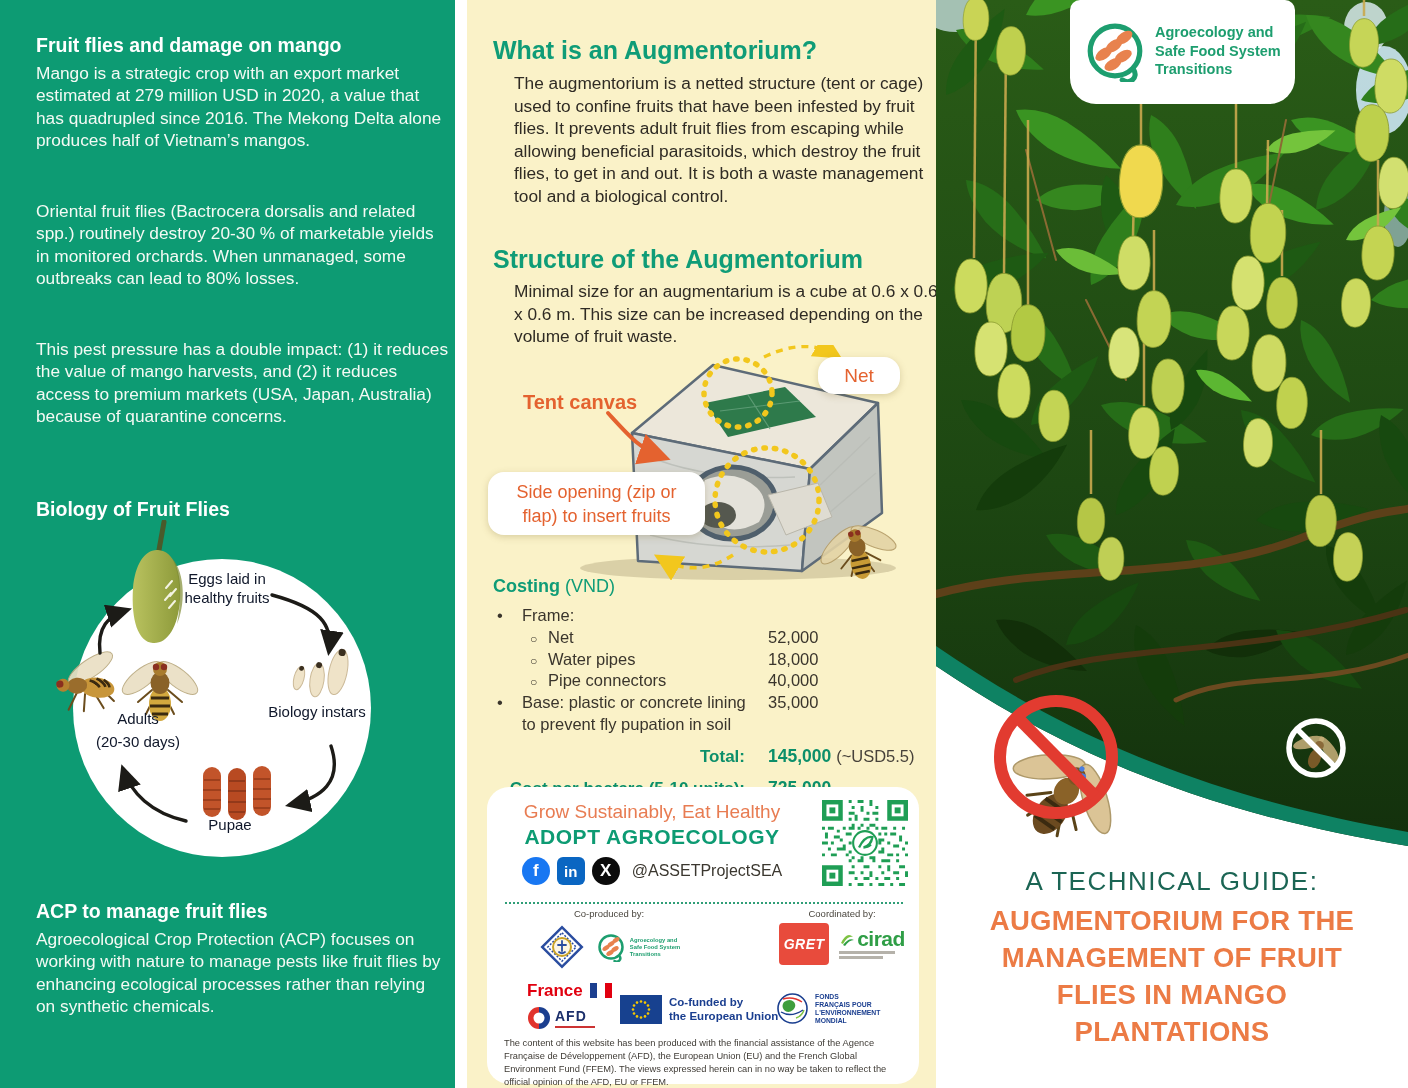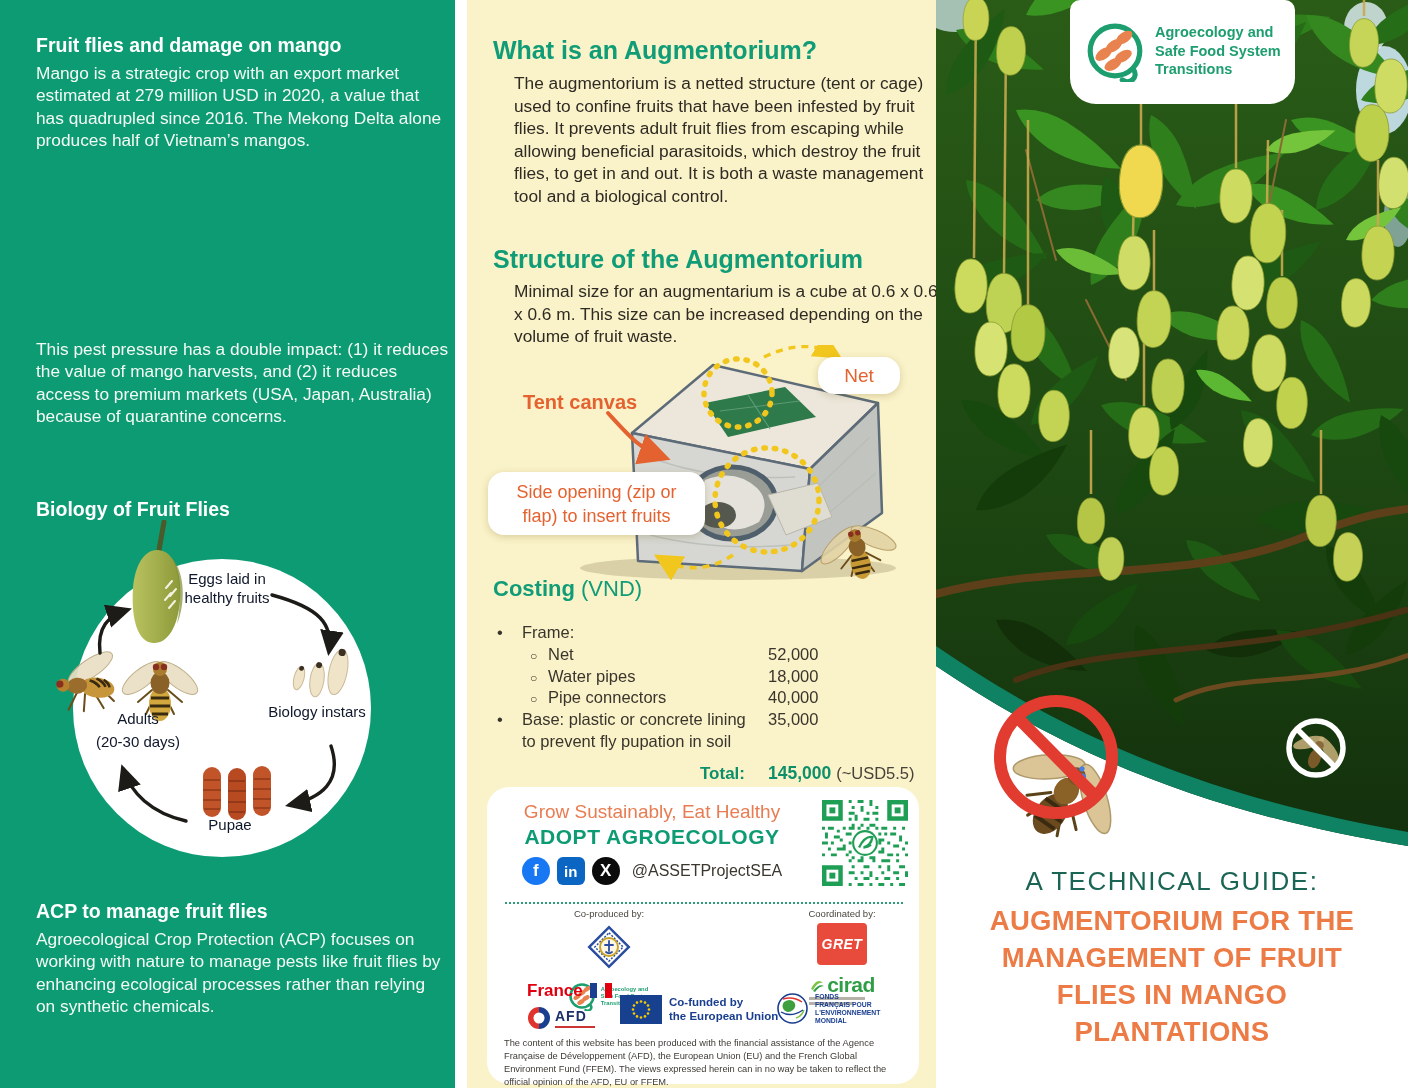--- a/index.html
+++ b/index.html
@@ -22,21 +22,21 @@
 
   
   .g-head{color:var(--green-head); font-weight:bold; font-size:25px;}
   .m-body{color:var(--dark); font-size:17.3px; line-height:22.5px;margin-left:21px;}
   .bubble{position:absolute; background:#fff; border-radius:16px; color:#e4622f;
           display:flex; align-items:center; justify-content:center; text-align:center;
           box-shadow:0 2px 7px rgba(120,100,40,.25);}
   .tent-label{color:#e4622f; font-weight:bold; font-size:20px;}
 
   .cost{position:absolute; left:26px; top:576px; width:425px; color:#3a352c; font-size:16.5px;}
-  .cost-title{font-size:22px; font-weight:bold; color:var(--green-head); margin-bottom:20px;}
+  .cost-title{font-size:18px; font-weight:bold; color:var(--green-head); margin-bottom:8px;}
   .cost-title .unit{font-weight:normal;}
   .cost-row{position:relative; line-height:21.8px;}
   .cost-row .blt1{position:absolute; left:4px;}
   .cost-row .lab1{margin-left:29px; display:inline-block;}
   .cost-row .blt2{position:absolute; left:37px; font-size:12px; top:2px; font-weight:bold;}
   .cost-row .lab2{margin-left:55px; display:inline-block;}
   .cost-row .cval{position:absolute; left:275px; top:0;}
   .base-row .lab1{width:235px; vertical-align:top;}
   .tot-row{margin-top:10px;}
   .tot-row .tlab{display:inline-block; width:252px; text-align:right; font-weight:bold; color:var(--total); font-size:17px;}
@@ -54,21 +54,21 @@
            align-items:center; justify-content:center; gap:7px;}
   .sicon{width:28px; height:28px; border-radius:50%; color:#fff; font-weight:bold;
          display:flex; align-items:center; justify-content:center; font-size:17px;}
   .fb{background:#1877f2;}
   .li{background:#0a66c2; border-radius:6px; font-size:15px;}
   .xx{background:#0b0b0b;}
   .handle{color:#3b372f; font-size:16px; margin-left:5px;}
   .divider{position:absolute; left:18px; top:115px; width:398px; border-top:2.5px dotted #2f9e77;}
   .tiny-lab{font-size:9.5px; color:#4a463e; text-align:center;}
   .logo-grp{position:absolute; display:flex; flex-direction:column; align-items:center;}
-  .logo-row{display:flex; align-items:center; gap:10px; margin-top:4px;flex-direction:column;}
+  .logo-row{display:flex; align-items:center; gap:10px; margin-top:4px;}
   .gret{width:50px; height:42px; background:#e84b3c; border-radius:4px; color:#fff;
         display:flex; align-items:center; justify-content:center; font-weight:bold;
         font-size:14px; font-style:italic; letter-spacing:.5px;}
   .cirad-wrap{display:flex; flex-direction:column; align-items:flex-start;}
   .cirad-txt{color:#2f9e46; font-weight:bold; font-size:21px; line-height:20px; letter-spacing:-.5px;}
   .gbar{height:3px; background:#b5b2aa; margin-top:2px;}
   .france-txt{color:#e1000f; font-weight:bold; font-size:17px;}
   .flagbar{display:inline-block; width:7px; height:15px; margin-left:3px; vertical-align:-2px;}
   .afd-txt{color:#1b2f6b; font-weight:bold; font-size:14px; letter-spacing:1px;}
   .eu-lines{color:#1a3e8f; font-weight:bold; font-size:11.5px; line-height:13.5px;}
@@ -89,20 +89,21 @@
 
   
   .cyc-lab{position:absolute; color:#0f172a; font-size:15px; line-height:18.5px; text-align:center;}
 </style>
 </head>
 <body>
 
 <div class="panel panel-left">
   <div class="abs w-head" style="left:36px; top:34px; width:410px">Fruit flies and damage on mango</div>
   <div class="abs w-body" style="left:36px; top:62px; width:412px">Mango is a strategic crop with an export market estimated at 279 million USD in 2020, a value that has quadrupled since 2016. The Mekong Delta alone produces half of Vietnam’s mangos.</div>
+  <div class="abs w-body" style="left:36px; top:200px; width:412px">Oriental fruit flies (Bactrocera dorsalis and related spp.) routinely destroy 20-30 % of marketable yields in monitored orchards. When unmanaged, some outbreaks can lead to 80% losses.</div>
   <div class="abs w-body" style="left:36px; top:338px; width:416px">This pest pressure has a double impact: (1) it reduces the value of mango harvests, and (2) it reduces access to premium markets (USA, Japan, Australia) because of quarantine concerns.</div>
 
   <div class="abs w-head" style="left:36px; top:498px;">Biology of Fruit Flies</div>
 
   <svg class="abs" style="left:0; top:520px;" width="455" height="375" viewBox="0 0 455 375">
     <defs>
       <marker id="ah" markerWidth="9" markerHeight="8" refX="6" refY="3.5" orient="auto">
         <path d="M0,0 L7.5,3.5 L0,7 Z" fill="#1c1b17"></path>
       </marker>
       <linearGradient id="mg" x1="0" y1="0" x2="1" y2="0">

